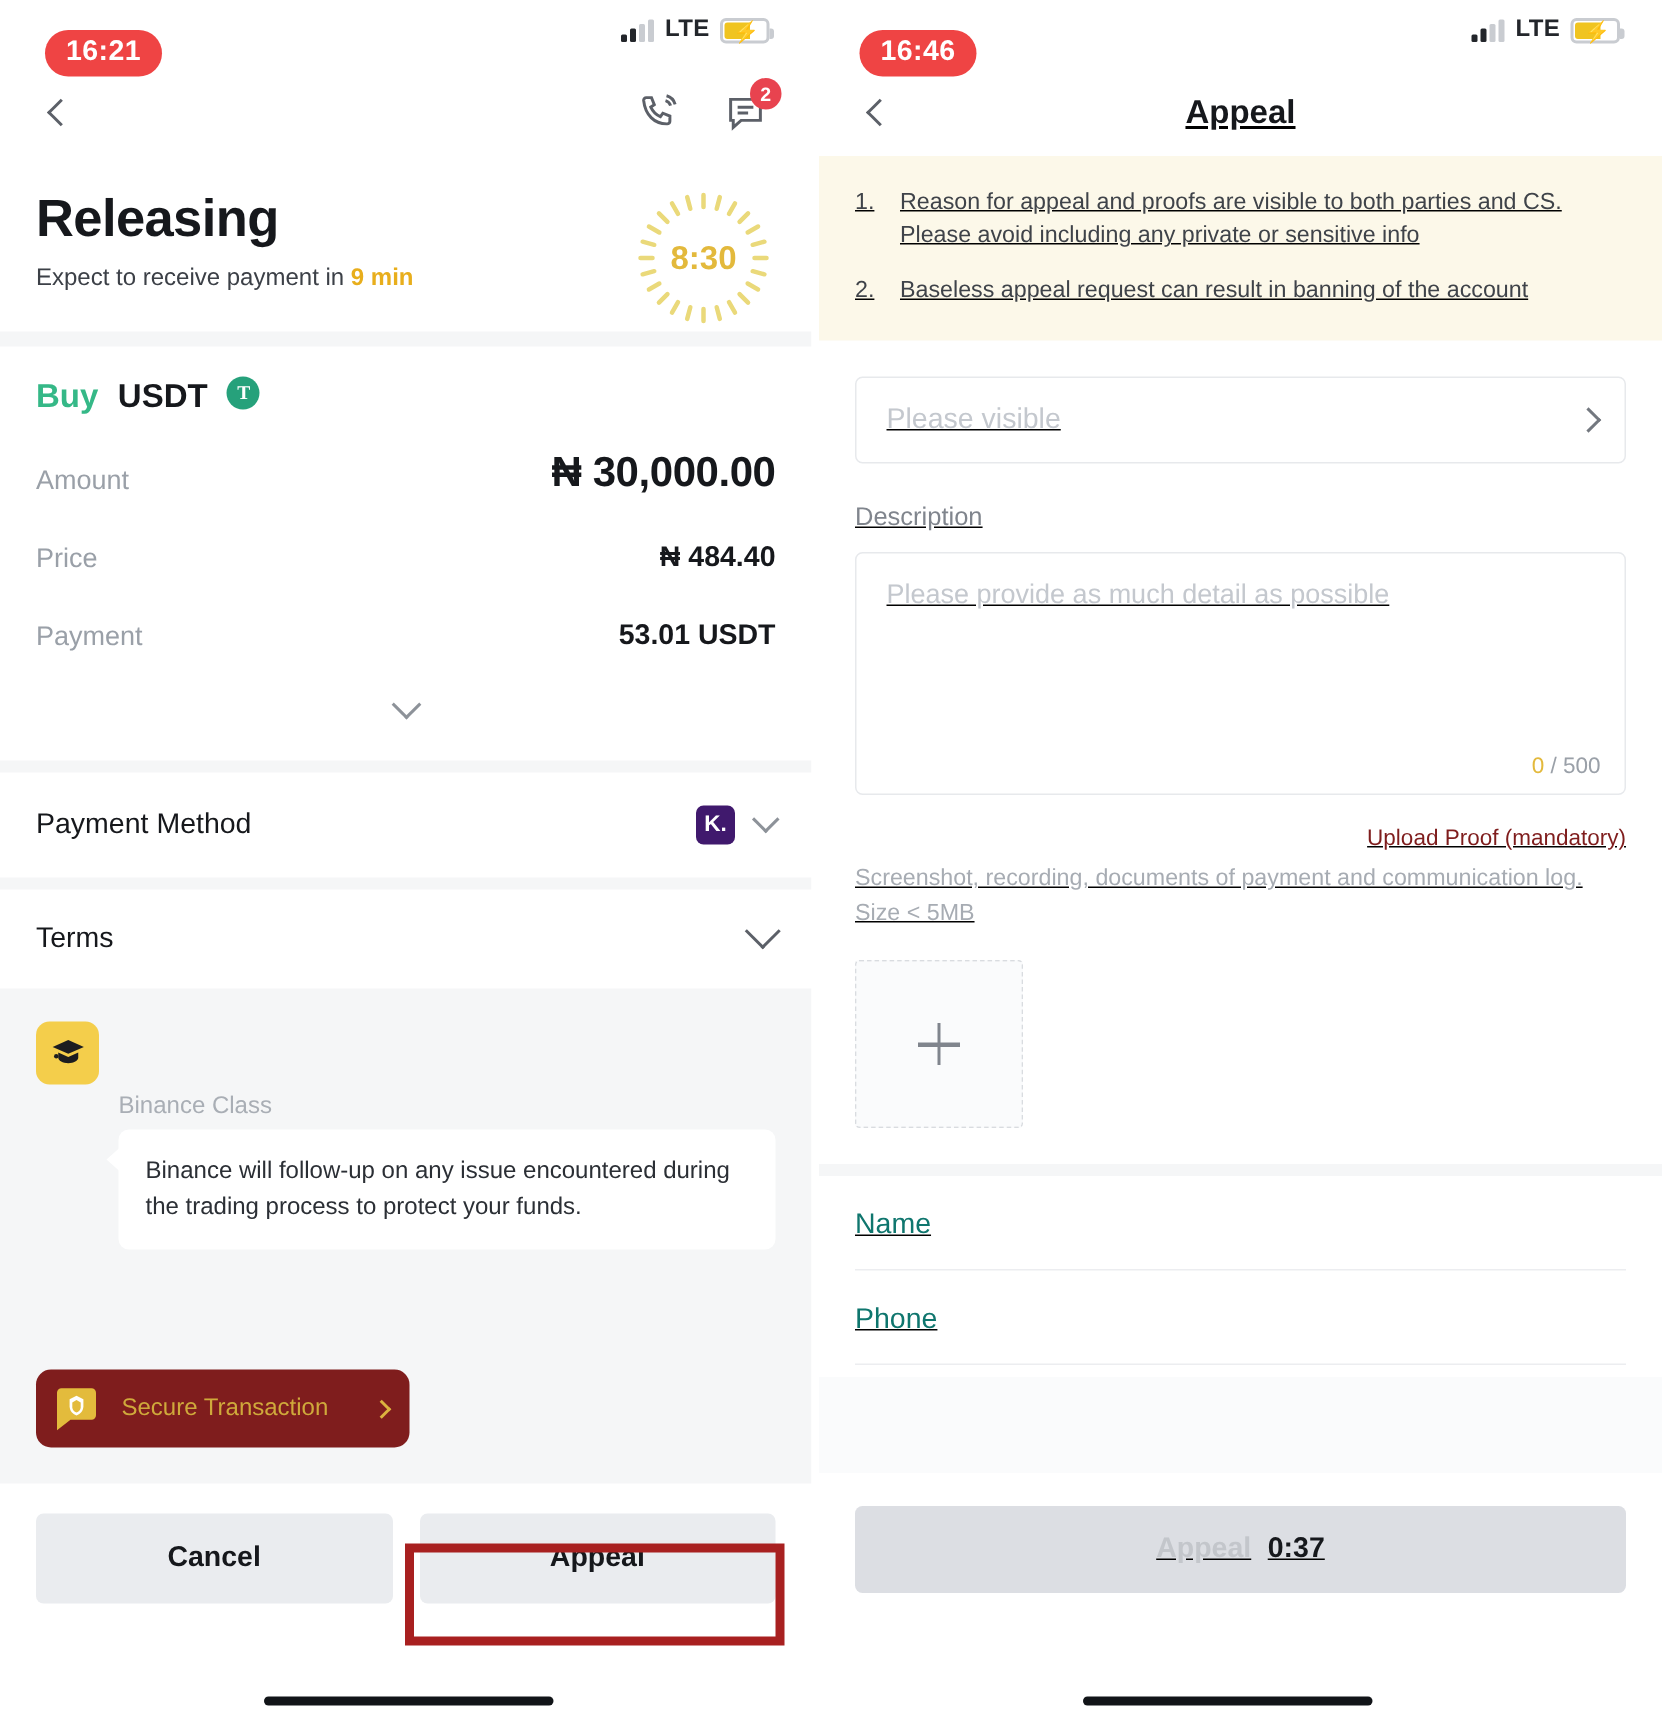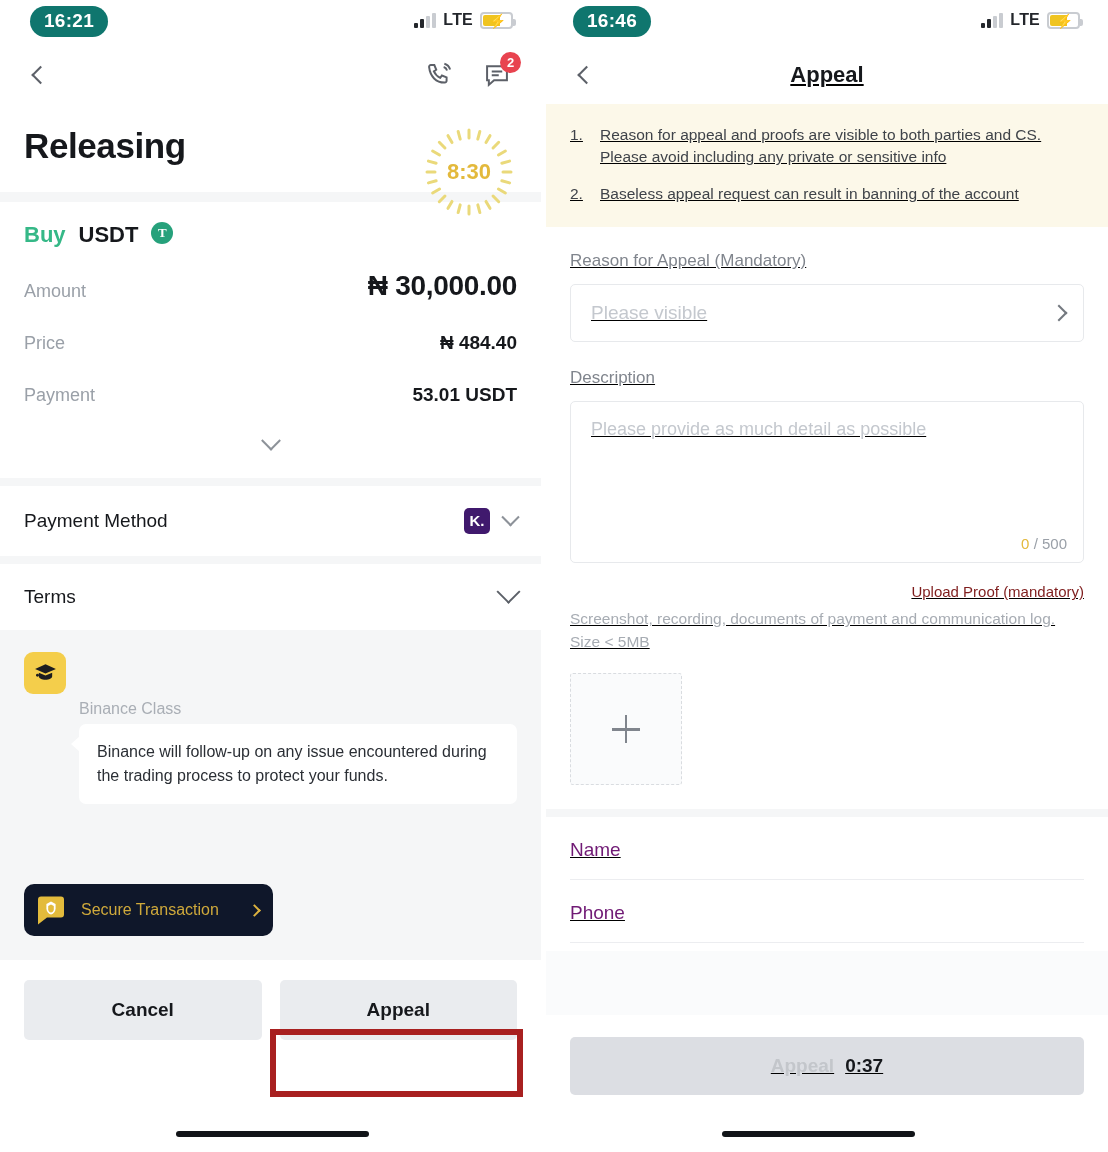--- a/index.html
+++ b/index.html
@@ -12,22 +12,22 @@
   .stage { position: relative; width: 1108px; height: 1152px; background: #fff; }
 
   
   .panel { position: absolute; top: 0; height: 1152px; background: #fff; overflow: hidden; }
   .panel-left  { left: 0;   width: 541px; }
   .panel-right { left: 546px; width: 562px; text-decoration: underline; }
 
   
   .statusbar { position: relative; height: 46px; }
   .clock-pill {
-    position: absolute; top: 6px; left: 30px;
-    background: #0f766e; color: #fff;
+    position: absolute; top: 20px; left: 30px;
+    background: #ef4444; color: #fff;
     font-size: 19px; font-weight: 700; letter-spacing: .3px;
     padding: 4px 14px 5px; border-radius: 16px;
   }
   .clock-pill.r { left: 27px; }
   .status-right {
     position: absolute; top: 11px; right: 28px;
     display: flex; align-items: center; gap: 7px;
   }
   .bars { display: flex; align-items: flex-end; gap: 2px; height: 15px; }
   .bars i { display: block; width: 4px; background: #c9ccd1; border-radius: 1px; }
@@ -115,21 +115,21 @@
     padding: 16px 18px; font-size: 16px; line-height: 1.5; color: #2b2f35;
     max-width: 452px;
   }
   .bubble::before {
     content:""; position: absolute; left: -8px; top: 12px;
     border-top: 8px solid transparent; border-bottom: 8px solid transparent; border-right: 9px solid #fff;
   }
   .secure-pill {
     position: absolute; left: 24px; bottom: 24px;
     display: flex; align-items: center; gap: 13px;
-    background: #0f172a; border-radius: 10px; padding: 9px 14px 9px 10px;
+    background: #7f1d1d; border-radius: 10px; padding: 9px 14px 9px 10px;
   }
   .secure-pill .sicon { width: 34px; height: 34px; flex: 0 0 34px; }
   .secure-pill .stxt { font-size: 16px; color: #cfa93b; }
   .secure-pill .schev { width: 9px; height: 9px; border-right: 2.4px solid #dcb23f; border-top: 2.4px solid #dcb23f; transform: rotate(45deg); margin-left: 18px; }
 
   
   .btnbar { display: flex; gap: 18px; padding: 20px 24px 0; }
   .btn {
     flex: 1; height: 60px; border-radius: 5px; background: #eaecef;
     display: flex; align-items: center; justify-content: center;
@@ -167,21 +167,21 @@
     margin-top: 20px; width: 112px; height: 112px;
     border: 1.6px dashed #d9dce0; background: #fafbfc; border-radius: 3px;
     display: flex; align-items: center; justify-content: center;
   }
   .plus { position: relative; width: 28px; height: 28px; }
   .plus::before, .plus::after { content:""; position: absolute; background: #80858d; }
   .plus::before { left: 13px; top: 0; width: 2.4px; height: 28px; }
   .plus::after  { top: 13px; left: 0; height: 2.4px; width: 28px; }
 
   .field { padding: 0 24px; }
-  .field .fl { font-size: 19px; color: #701a75; padding: 22px 0 18px; }
+  .field .fl { font-size: 19px; color: #0f766e; padding: 22px 0 18px; }
   .field .ul { height: 1px; background: #ecedf0; }
 
   .rfiller { height: 64px; background: #fafbfc; margin-top: 8px; }
   .rbtnbar { padding: 22px 24px 0; }
   .rbtn {
     height: 58px; border-radius: 5px; background: #dcdee3;
     display: flex; align-items: center; justify-content: center; gap: 11px;
   }
   .rbtn .lbl { font-size: 19px; font-weight: 700; color: #c3c6cb; }
   .rbtn .tm { font-size: 19px; font-weight: 700; color: #16181c; }
@@ -235,20 +235,24 @@
             <path d="M3.5 4.5h17v12h-11l-4.5 4v-4h-1.5z"></path>
             <path d="M7.5 9h9M7.5 12.3h6"></path>
           </svg>
           <span class="badge">2</span>
         </div>
       </div>
     </div>
 
     <div class="title-block">
       <div class="big-title">Releasing</div>
+      <div class="subtitle">
+        <span>Expect to receive payment in</span>
+        <span class="hl">9 min</span>
+      </div>
       <div class="timer-ring">
         <svg viewBox="0 0 88 88" width="88" height="88">
           <g stroke="#ead97a" stroke-width="3" stroke-linecap="round">
             <line x1="44" y1="2" x2="44" y2="10" transform="rotate(0 44 44)"></line>
             <line x1="44" y1="2" x2="44" y2="10" transform="rotate(15 44 44)"></line>
             <line x1="44" y1="2" x2="44" y2="10" transform="rotate(30 44 44)"></line>
             <line x1="44" y1="2" x2="44" y2="10" transform="rotate(45 44 44)"></line>
             <line x1="44" y1="2" x2="44" y2="10" transform="rotate(60 44 44)"></line>
             <line x1="44" y1="2" x2="44" y2="10" transform="rotate(75 44 44)"></line>
             <line x1="44" y1="2" x2="44" y2="10" transform="rotate(90 44 44)"></line>
@@ -381,21 +385,20 @@
         <span class="num">1.</span>
         <span>Reason for appeal and proofs are visible to both parties and CS. Please avoid including any private or sensitive info</span>
       </div>
       <div class="nitem">
         <span class="num">2.</span>
         <span>Baseless appeal request can result in banning of the account</span>
       </div>
     </div>
 
     <div class="form">
-      <div class="flabel">Reason for Appeal (Mandatory)</div>
       <div class="select">
         <span class="ph">Please visible</span>
         <span class="chev-right"></span>
       </div>
 
       <div class="gap24"></div>
 
       <div class="flabel">Description</div>
       <div class="ta">
         <span class="ph">Please provide as much detail as possible</span>

